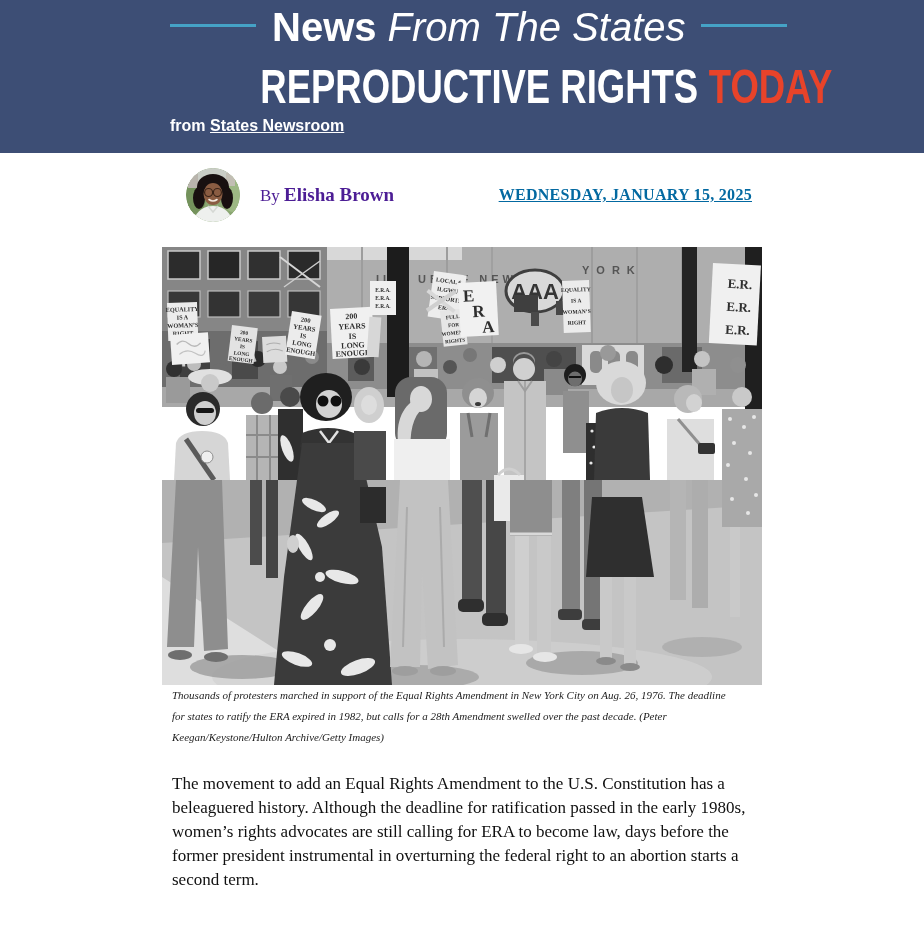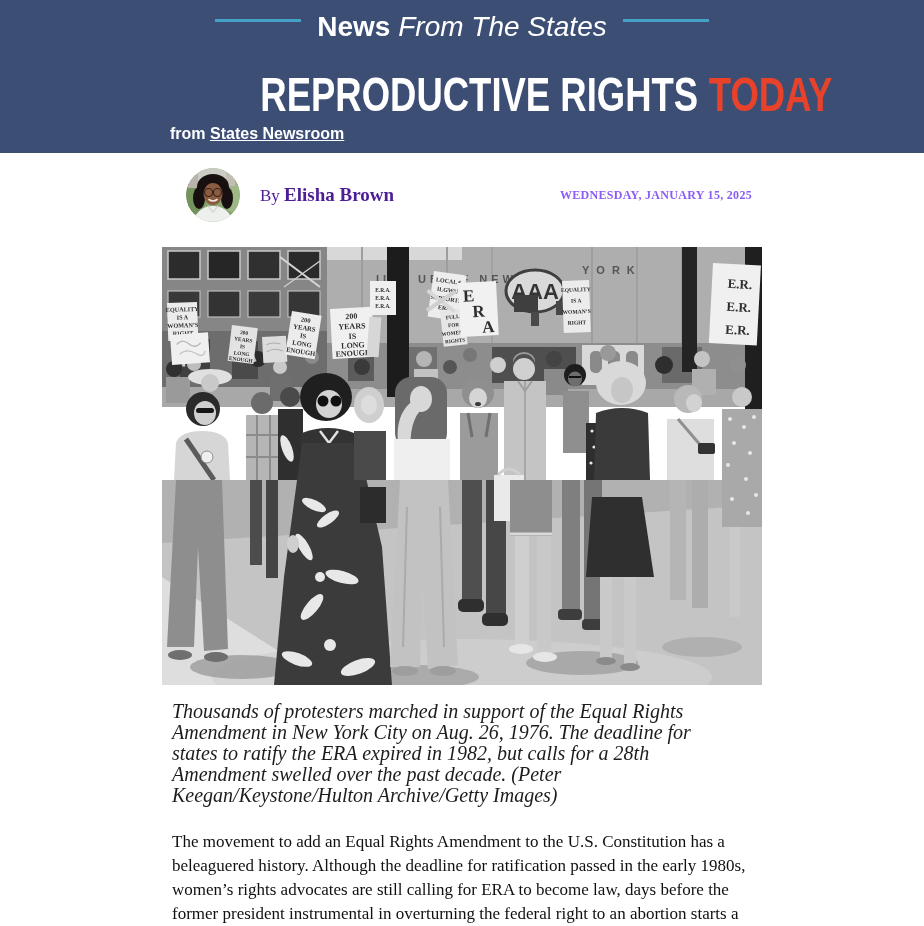--- a/index.html
+++ b/index.html
@@ -4,49 +4,49 @@
 <style>
   * { margin:0; padding:0; box-sizing:border-box; }
   html,body { width:924px; background:#ffffff; }
   body { font-family:"Liberation Sans", sans-serif; }
 
   
   .banner { width:924px; height:153px; background:#3d4e75; overflow:hidden; }
   .banner-inner { width:584px; margin:0 auto; padding-top:7px; }
   .masthead { text-align:center; white-space:nowrap; }
   .masthead .rule { display:inline-block; width:86px; height:3px; background:#45a2c6; vertical-align:14px; }
-  .masthead-text { display:inline-block; margin:0 16px; color:#ffffff; font-size:28px; line-height:40px; }
+  .masthead-text { display:inline-block; margin:0 16px; color:#ffffff; font-size:40px; line-height:40px; }
   .masthead-text .mh-bold { font-weight:bold; }
   .masthead-text .mh-italic { font-style:italic; font-weight:normal; }
-  .big-title { text-align:left; margin-top:24px; height:48px; }
+  .big-title { text-align:left; margin-top:16px; height:48px; }
   .big-title .stretch { display:inline-block; transform:scaleX(0.76); transform-origin:50% 50%;
       white-space:nowrap; font-weight:bold; font-size:48px; line-height:48px; color:#ffffff; }
   .big-title .today { color:#e8432a; margin-left:14px; }
   .tagline { text-align:left; margin-top:6px; color:#ffffff; font-size:16px; font-weight:bold; }
   .tagline .tg-link { text-decoration:underline; color:#ffffff; cursor:pointer; }
 
   
   .col { width:600px; margin:0 auto; }
 
   
   .byline-row { display:flex; align-items:center; margin-top:15px; padding-left:24px; height:54px; }
   .avatar { width:54px; height:54px; border-radius:50%; overflow:hidden; flex:0 0 54px; }
   .avatar svg { display:block; }
   .byline-text { margin-left:20px; font-family:"Liberation Serif", serif; font-size:17px; color:#4c1d95; }
   .byline-text .author { font-weight:bold; font-size:19px; }
   .date { margin-left:auto; padding-right:10px; font-family:"Liberation Serif", serif; font-weight:bold;
-          font-size:12px; letter-spacing:0.3px; color:#8b5cf6; white-space:nowrap; }
+          font-size:16px; letter-spacing:0.3px; color:#0369a1; white-space:nowrap;text-decoration:underline; }
 
   
   figure.photo { width:600px; height:438px; margin-top:25px; }
   figure.photo svg { display:block; }
 
   
-  .caption { margin-top:16px; padding:0 34px 0 10px; font-family:"Liberation Serif", serif;
-             font-style:italic; font-size:20px; line-height:21px; color:#1c1c1c; }
+  .caption { padding:0 34px 0 10px; font-family:"Liberation Serif", serif;
+             font-style:italic; font-size:11px; line-height:21px; color:#1c1c1c; }
   .body-text { margin-top:24px; padding:0 6px 0 10px; font-family:"Liberation Serif", serif;
                font-size:17px; line-height:24px; color:#101010; padding-bottom:8px; }
 
   
   .sign-txt { font-family:"Liberation Serif", serif; font-weight:bold; fill:#2e2e2e; text-anchor:middle; }
   .bld-txt  { font-family:"Liberation Sans", sans-serif; font-weight:bold; fill:#555555; }
 </style>
 </head>
 <body>
 

